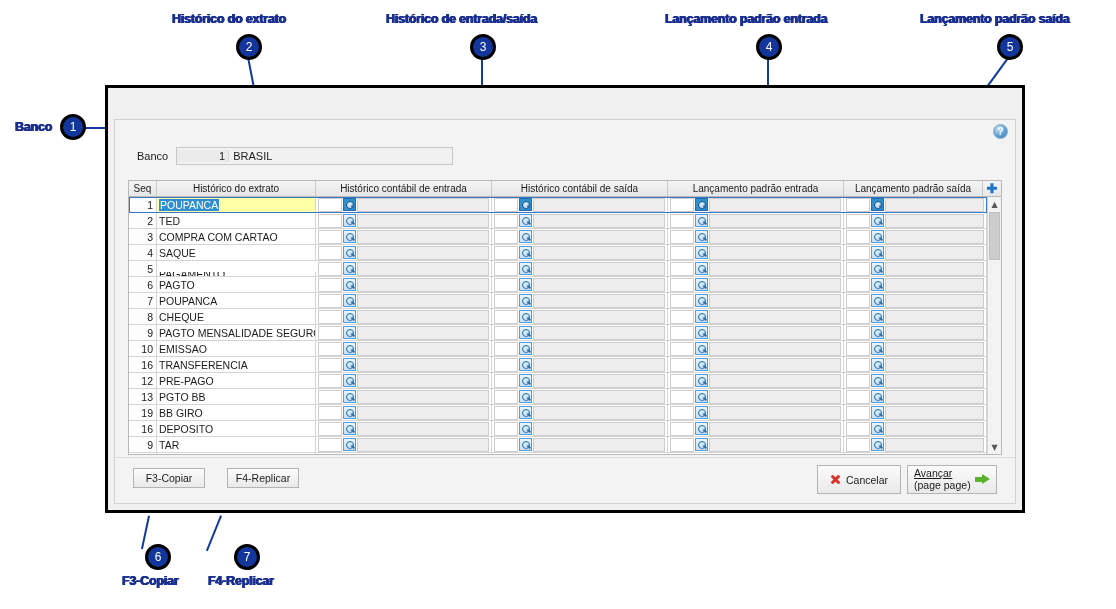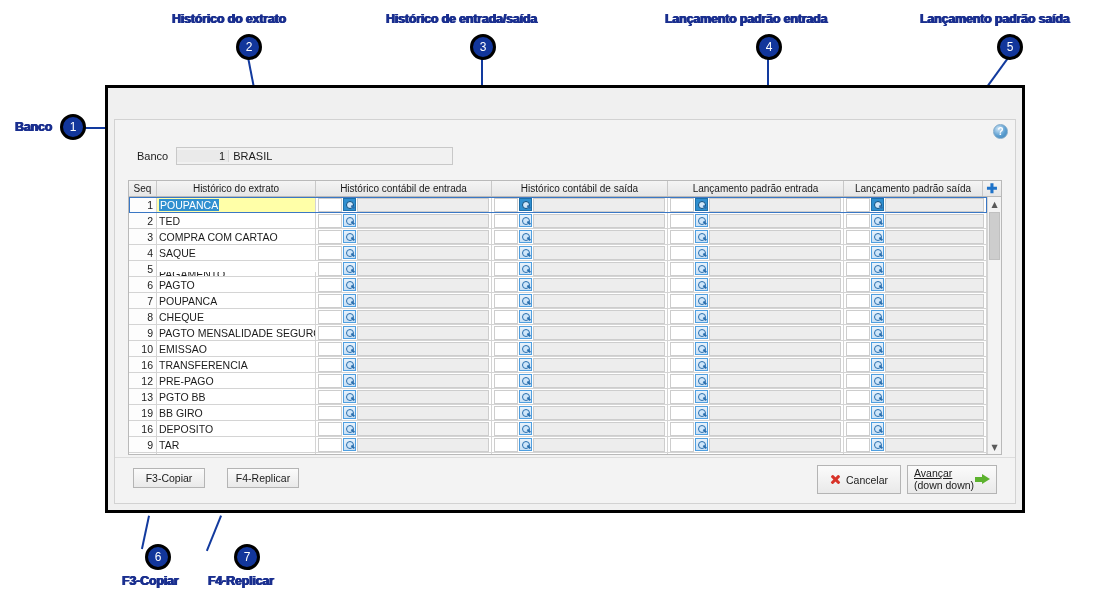--- a/index.html
+++ b/index.html
@@ -784,21 +784,21 @@
           <div class="btn" id="btnF4">F4-Replicar</div>
 
           <div class="btn" id="btnCancel">
             <span class="xicon"></span>
             <span>Cancelar</span>
           </div>
 
           <div class="btn" id="btnNext">
             <span class="nlabel">
               <u>Avançar</u><br>
-              <span>(down down)</span>
+              <span>(page page)</span>
             </span>
             <span class="arrowicon"></span>
           </div>
         </div>
 
       </div>
     </div>
   </div>
 </div>
 

